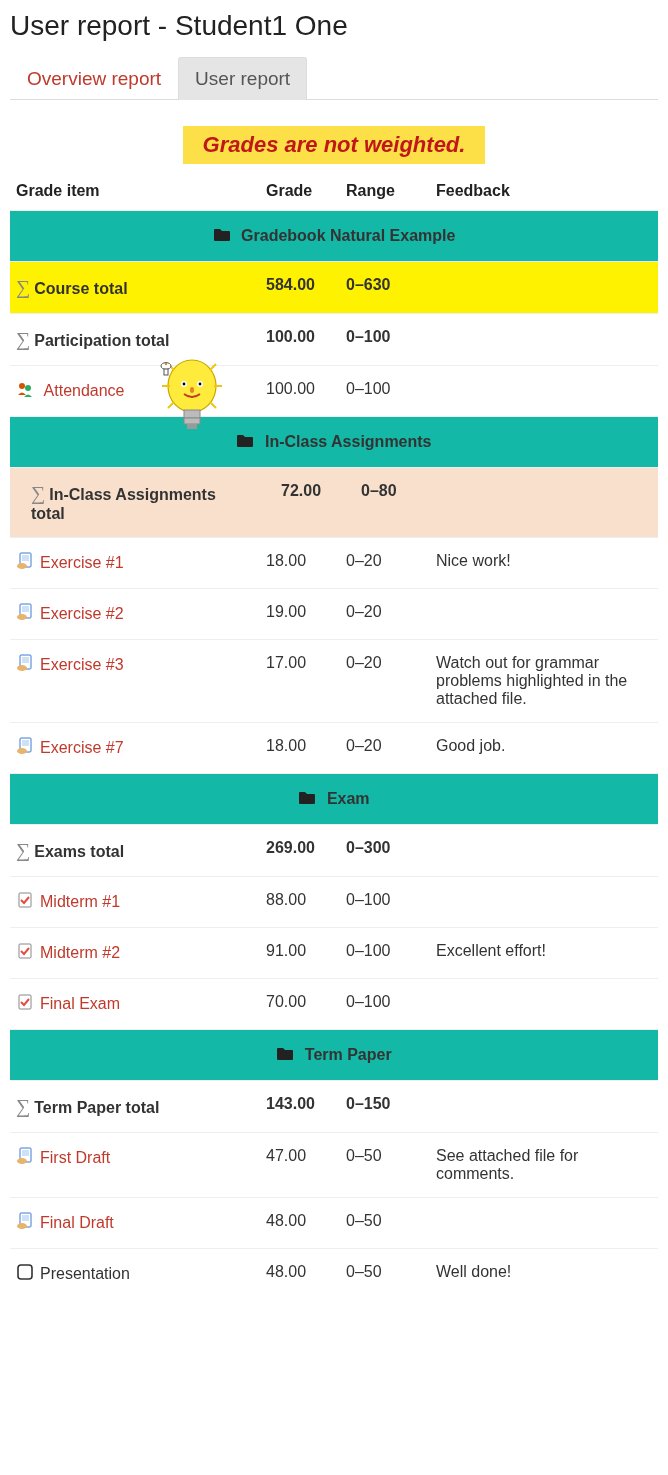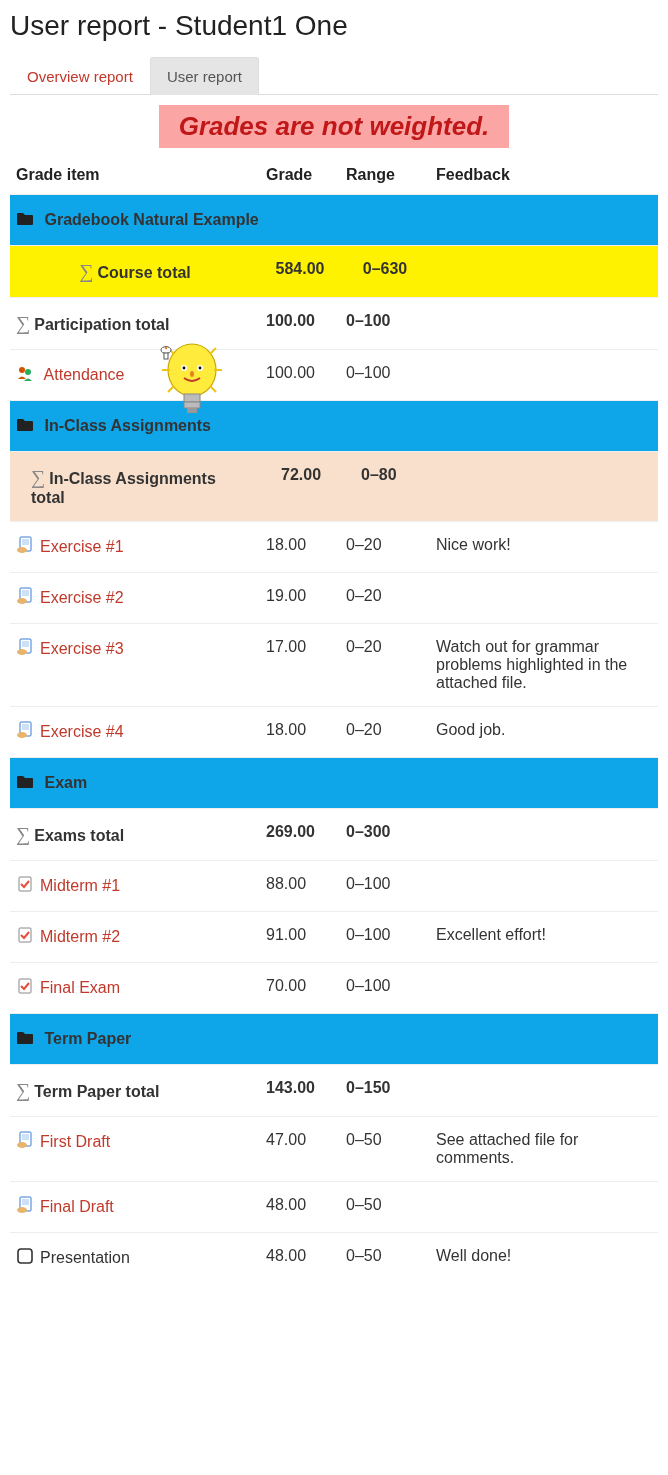--- a/index.html
+++ b/index.html
@@ -18,44 +18,44 @@
     margin: 4px 0 14px 0;
     color: #222;
   }
   .tabs {
     display: flex;
     border-bottom: 1px solid #ddd;
     margin-bottom: 6px;
   }
   .tab {
     padding: 10px 16px;
-    font-size: 15px;
+    font-size: 19px;
     cursor: pointer;
     border: 1px solid transparent;
     border-bottom: none;
     position: relative;
     top: 1px;
   }
   .tab.inactive { color: #c0392b; }
   .tab.active {
     color: #555;
     background: #e5e5e5;
     border-color: #ddd;
     border-radius: 3px 3px 0 0;
   }
   .banner-wrap { text-align: center; }
   .banner {
     display: inline-block;
-    background: #fca5a5;
+    background: #fde047;
     color: #c01818;
     font-style: italic;
     font-weight: bold;
-    font-size: 26px;
+    font-size: 22px;
     padding: 6px 20px;
-    margin: 4px auto 10px auto;
+    margin: 20px auto 10px auto;
   }
   table.gradetable {
     width: 100%;
     border-collapse: collapse;
   }
   table.gradetable th {
     text-align: left;
     font-weight: bold;
     font-size: 16px;
     padding: 8px 6px 10px 6px;
@@ -65,22 +65,22 @@
   table.gradetable th.col-grade { width: 80px; }
   table.gradetable th.col-range { width: 90px; }
   table.gradetable td {
     padding: 14px 6px;
     vertical-align: top;
     font-size: 16px;
     color: #333;
     border-top: 1px solid #eee;
   }
   tr.cat-row td { font-weight: bold; }
-  tr.shade td { background: #0ea5e9; }
-  tr.hl-yellow td { background: #fff200; font-weight: bold; text-align: center; }
+  tr.shade td { background: #14b8a6; text-align: center; }
+  tr.hl-yellow td { background: #fff200; font-weight: bold; }
   tr.hl-peach td { background: #f8e0cc; font-weight: bold; padding-left: 21px; }
   td.indent-0 { padding-left: 26px; }
   td.indent-1 { padding-left: 58px; }
   td.indent-2 { padding-left: 84px; }
   td.indent-3 { padding-left: 98px; }
   .link-text { color: #c0392b; }
   .ic {
     display: inline-block;
     vertical-align: -2px;
     margin-right: 6px;
@@ -244,21 +244,21 @@
       <td class="indent-3"><span class="ic ic-assign"><svg viewBox="0 0 18 18">
               <use href="#i-assign"></use>
             </svg></span><span class="link-text">Exercise #3</span></td>
       <td>17.00</td>
       <td>0–20</td>
       <td>Watch out for grammar problems highlighted in the attached file.</td>
     </tr>
     <tr>
       <td class="indent-3"><span class="ic ic-assign"><svg viewBox="0 0 18 18">
               <use href="#i-assign"></use>
-            </svg></span><span class="link-text">Exercise #4</span></td>
+            </svg></span><span class="link-text">Exercise #7</span></td>
       <td>18.00</td>
       <td>0–20</td>
       <td>Good job.</td>
     </tr>
 
     <tr class="cat-row shade">
       <td class="indent-1" colspan="4">
         <span class="ic ic-folder"><svg viewBox="0 0 18 18">
               <use href="#i-folder"></use>
             </svg></span>

